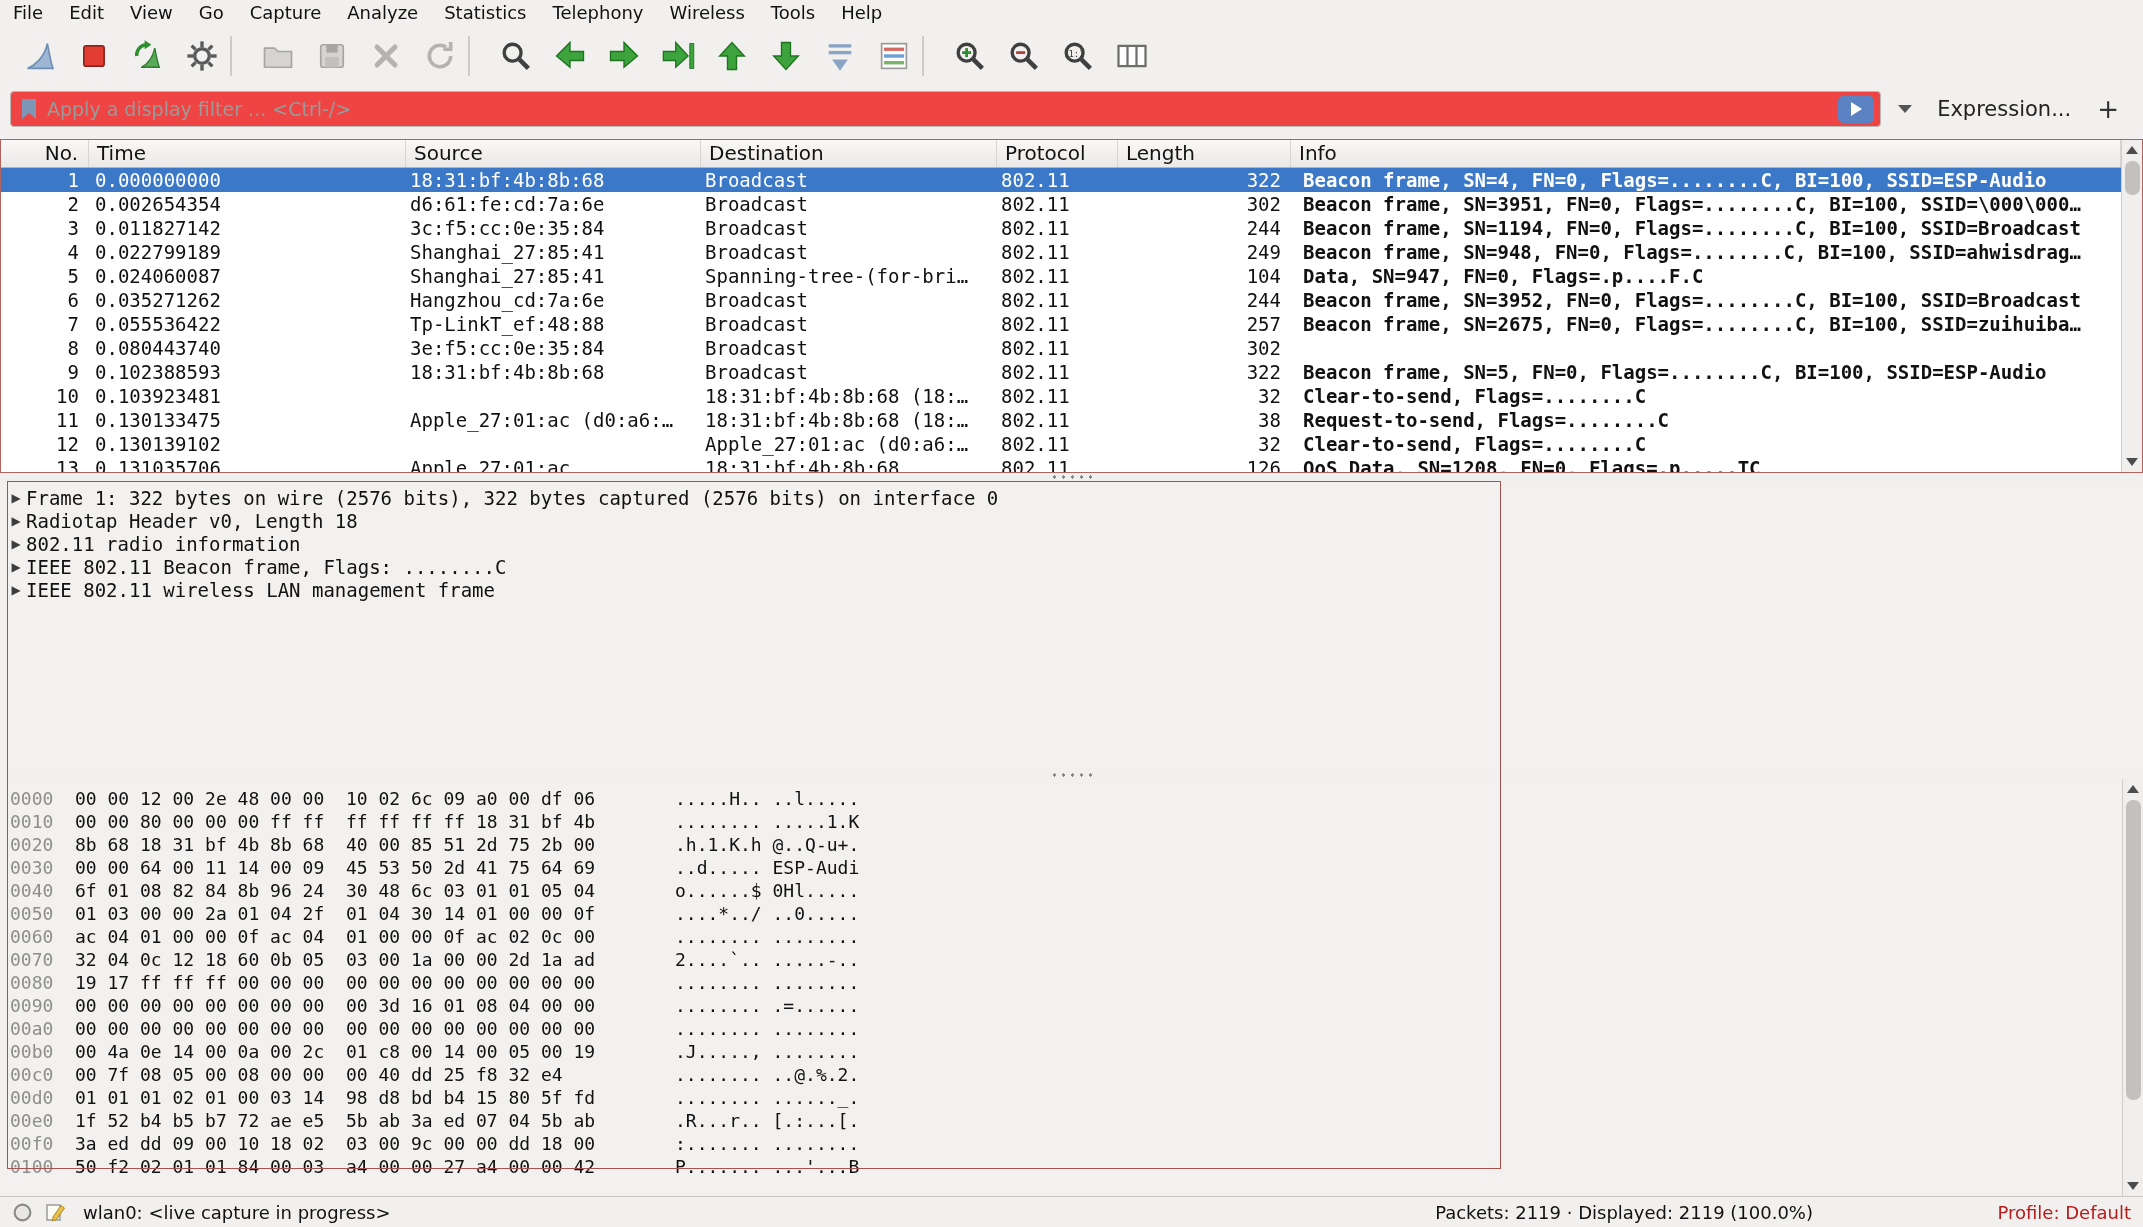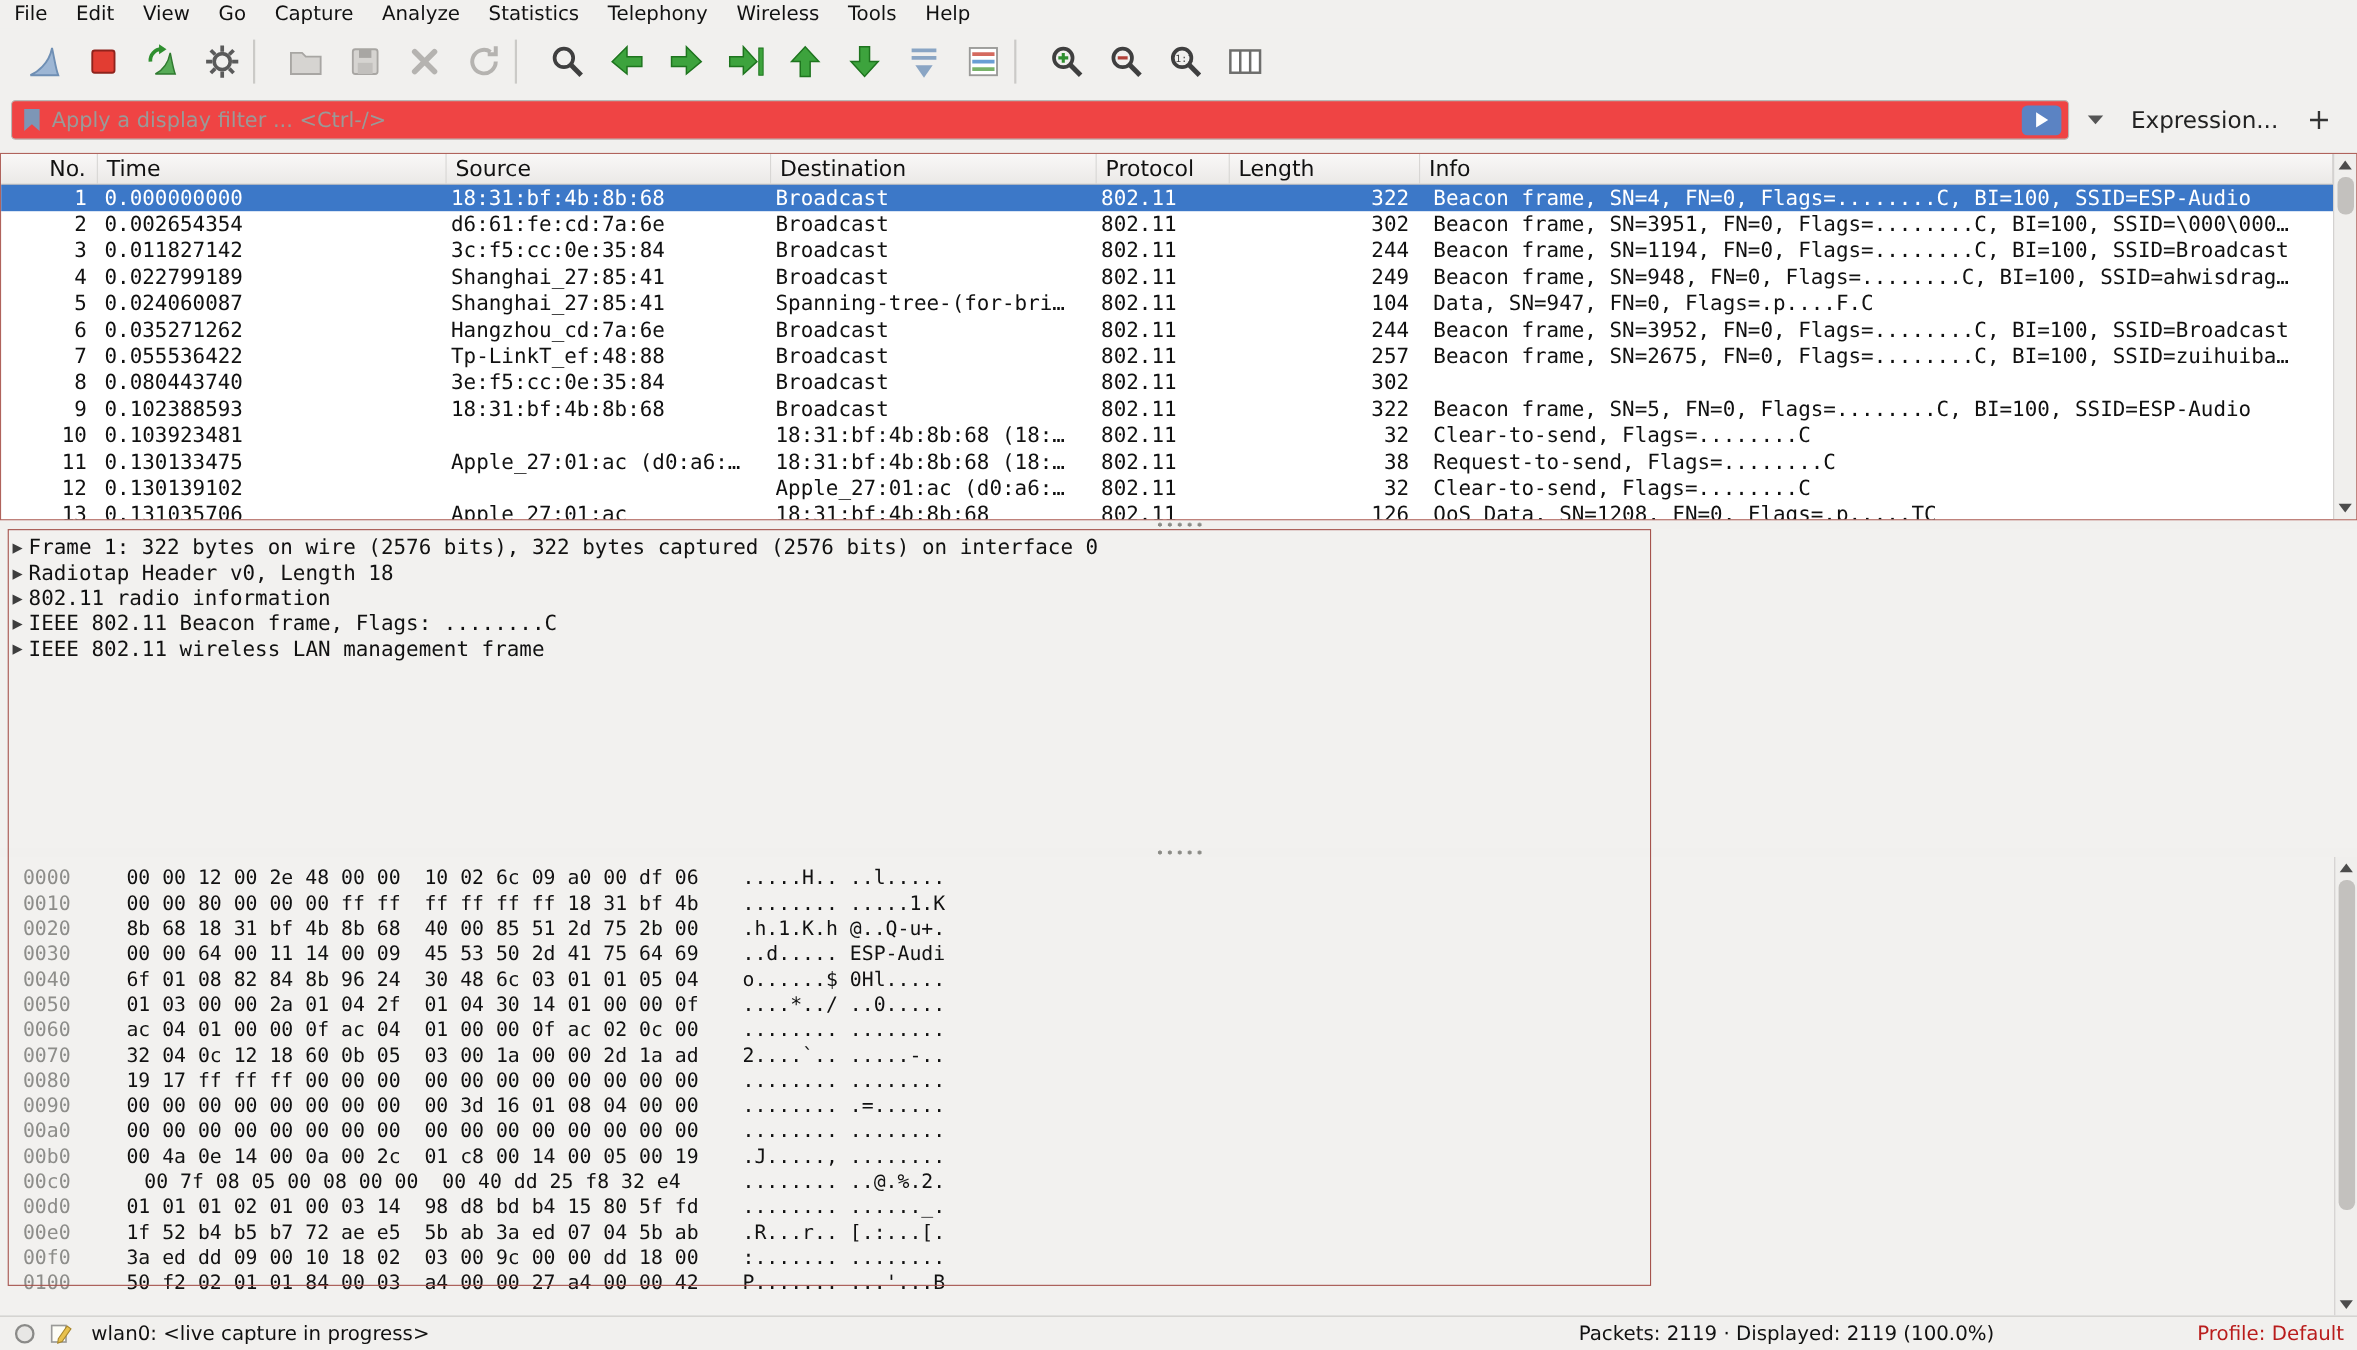--- a/index.html
+++ b/index.html
@@ -33,21 +33,21 @@
   .plist-header{height:28px;margin-right:21px;background:linear-gradient(#f9f8f7,#ebe9e7);border-bottom:1px solid #b8b6b4;}
   .hc{font-size:20px;line-height:27px;color:#111;padding-left:8px;border-right:1px solid #d8d6d4;overflow:hidden;white-space:nowrap;}
   .hc.c-no{padding-left:3px;}
   .plist-rows{margin-right:21px;}
   .prow{height:24px;}
   .pc{font-family:"DejaVu Sans Mono",monospace;font-size:19px;line-height:24px;white-space:pre;overflow:hidden;color:#111;}
   .c-no{text-align:right;padding-right:10px;}
   .c-time{padding-left:6px;}
   .c-src,.c-dst,.c-proto{padding-left:4px;}
   .c-len{text-align:right;padding-right:10px;}
-  .c-info{padding-left:12px;}
+  .c-info{padding-left:12px;font-weight:bold;}
   .prow.selected{background:#3c78c8;}
   .prow.selected .pc{color:#ffffff;}
 
   
   .vscroll{position:absolute;right:0;top:0;bottom:0;width:21px;background:#f0efed;border-left:1px solid #d0cecc;display:flex;flex-direction:column;align-items:center;}
   .sarrow{width:21px;height:20px;display:flex;align-items:center;justify-content:center;flex:0 0 auto;}
   .tri-up{width:0;height:0;border-left:6px solid transparent;border-right:6px solid transparent;border-bottom:8px solid #4c4c4c;}
   .tri-down{width:0;height:0;border-left:6px solid transparent;border-right:6px solid transparent;border-top:8px solid #4c4c4c;}
   .sthumb{width:15px;border-radius:7px;background:#c3c1be;flex:0 0 auto;}
   #packet-pane .sthumb{height:34px;margin-top:1px;}
@@ -61,21 +61,21 @@
   .dots{width:44px;height:4px;background-image:radial-gradient(circle,#8a8a85 1.6px,transparent 1.8px);background-size:9px 4px;background-repeat:repeat-x;}
 
   
   #details-pane{position:absolute;top:481px;left:0;right:0;height:290px;background:#f2f1ef;padding-top:5px;overflow:hidden;}
   .dline{height:23px;display:flex;align-items:center;padding-left:6px;}
   .tri{flex:0 0 20px;text-align:center;font-size:12px;color:#3d3d3d;}
   .dtext{font-family:"DejaVu Sans Mono",monospace;font-size:19px;white-space:pre;color:#111;}
 
   
   #hex-pane{position:absolute;top:779px;left:0;width:2143px;height:417px;background:#f2f1ef;overflow:hidden;}
-  .hex-rows{padding-top:8px;margin-right:21px;text-align:center;}
+  .hex-rows{padding-top:8px;margin-right:21px;}
   .hrow{height:23px;line-height:23px;display:flex;}
   .hoff{flex:0 0 75px;padding-left:10px;color:#8d8d8a;font-family:"DejaVu Sans Mono",monospace;font-size:18px;white-space:pre;}
   .hbytes{flex:0 0 600px;font-family:"DejaVu Sans Mono",monospace;font-size:18px;white-space:pre;color:#111;}
   .hascii{font-family:"DejaVu Sans Mono",monospace;font-size:18px;white-space:pre;color:#111;}
 
   
   #annotation-box{position:absolute;left:7px;top:481px;width:1494px;height:688px;border:1px solid #a5534c;z-index:40;pointer-events:none;}
 
   
   #statusbar{position:absolute;top:1196px;left:0;right:0;height:31px;background:#f1f0ee;border-top:1px solid #c9c8c5;display:flex;align-items:center;font-size:18px;}

